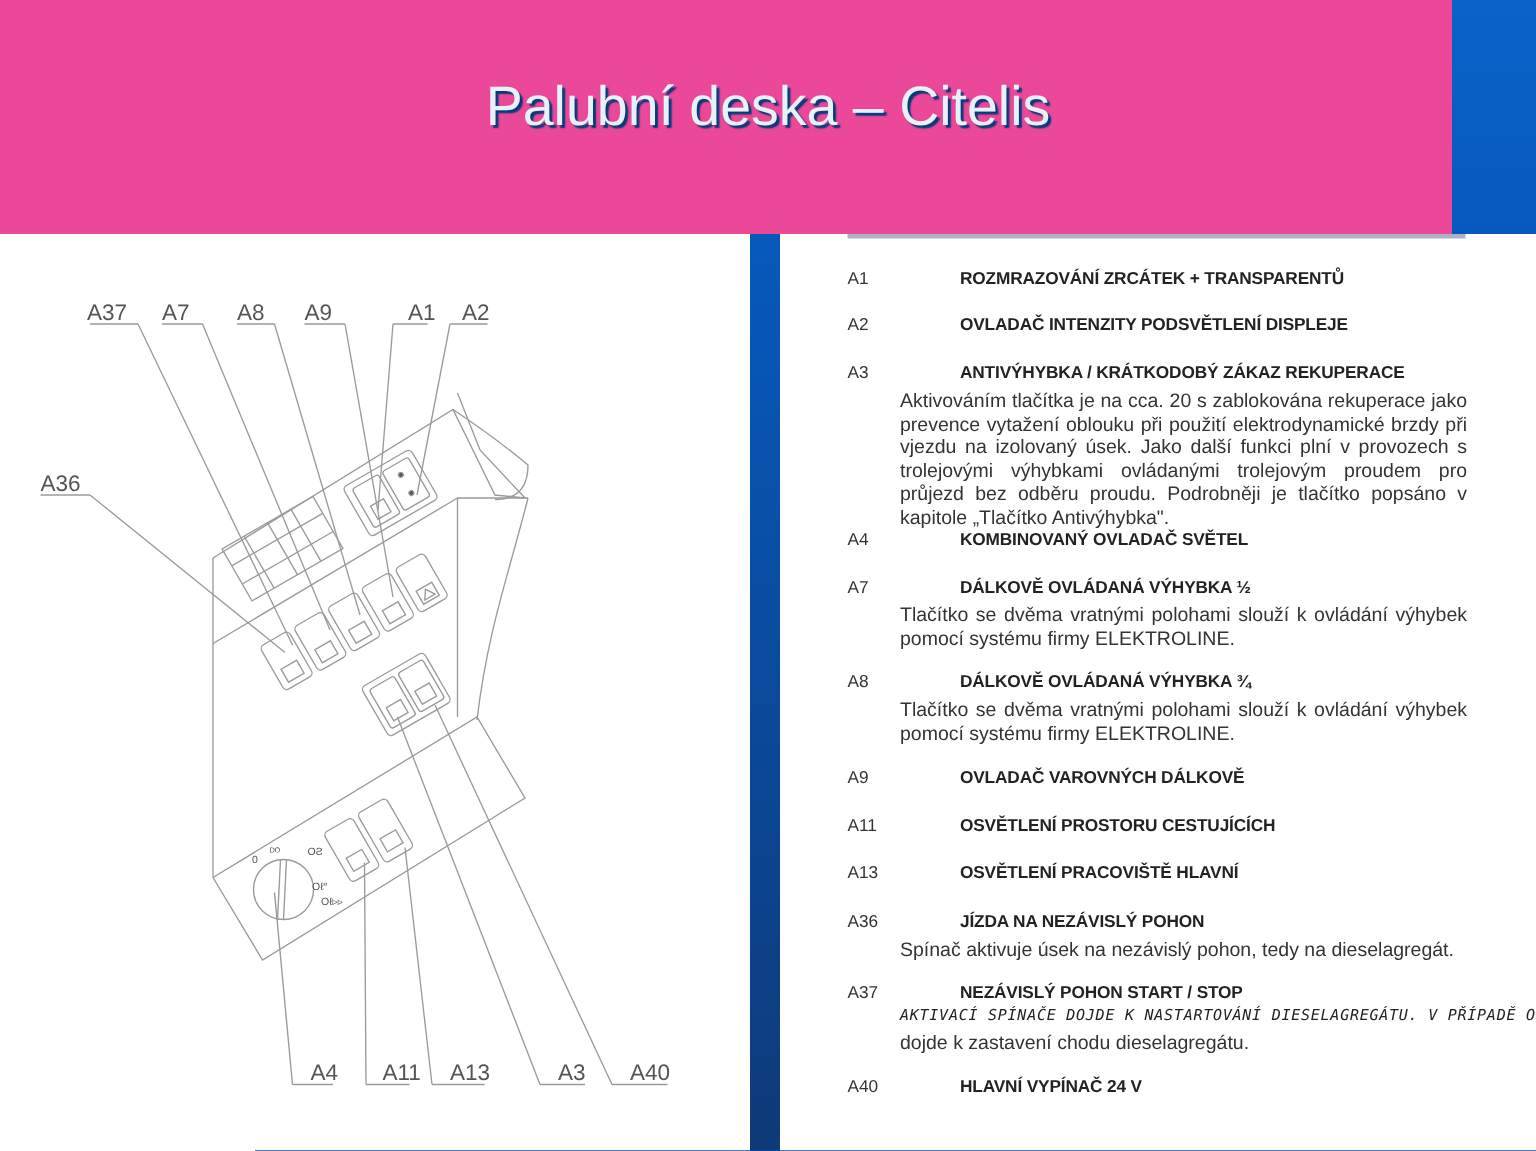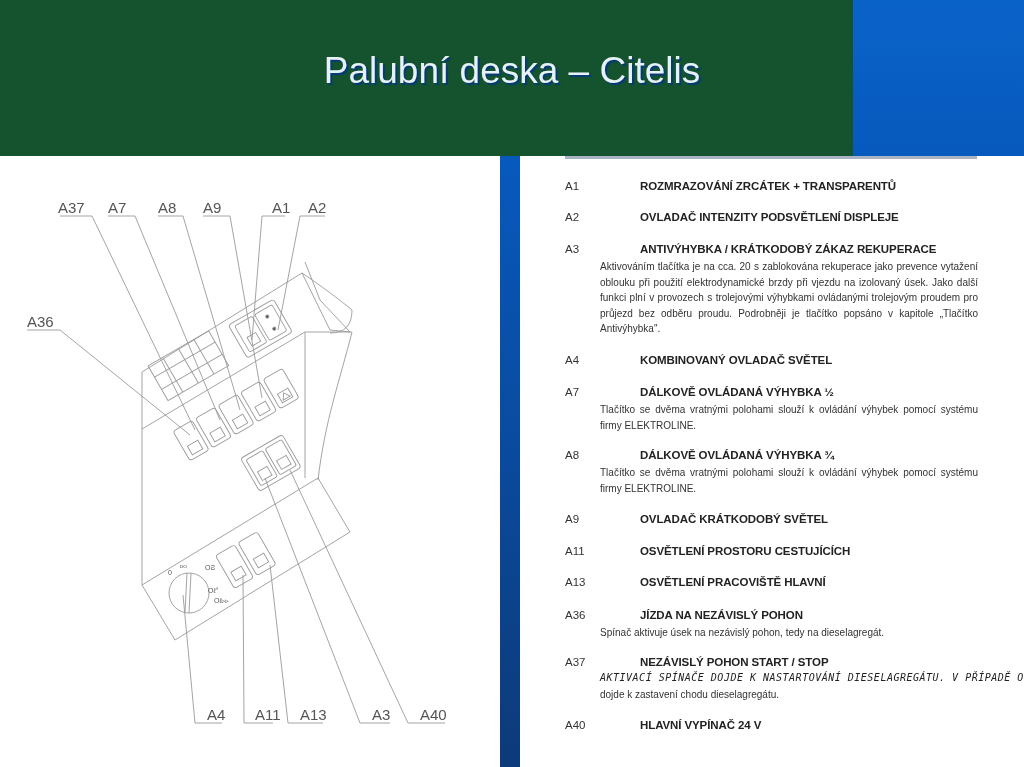--- a/index.html
+++ b/index.html
@@ -6,22 +6,22 @@
   body {
     width:1024px; height:767px; overflow:hidden; position:relative;
     background:#0a4fae;
     font-family:"Liberation Sans", sans-serif;
   }
   .bg-grad {
     position:absolute; left:0; top:0; width:1024px; height:767px;
     background: linear-gradient(180deg, #0a63c9 0%, #0759bd 20%, #0a4a9c 60%, #0d3a78 100%);
   }
   .header {
-    position:absolute; left:0; top:0; width:853px; height:156px;
-    background:#14532d;
+    position:absolute; left:0; top:0; width:968px; height:156px;
+    background:#ec4899;
   }
   .title {
     position:absolute; left:0; top:50px; width:1024px; text-align:center;
     color:#e6f1f8; font-size:37px; line-height:42px;
     text-shadow: 2px 2px 1px #053a7a;
     font-family:"Liberation Sans", sans-serif;
   }
   .panel-left {
     position:absolute; left:0; top:156px; width:500px; height:611px;
     background:#ffffff;
@@ -40,21 +40,21 @@
   .entry { position:absolute; left:0; width:504px; }
   .code {
     position:absolute; left:45px; font-size:11.5px; color:#333;
   }
   .head {
     position:absolute; left:80px; font-size:11.5px; font-weight:bold; color:#222;
     letter-spacing:-0.1px;
     padding-left:40px;
   }
   .desc {
-    position:absolute; left:80px; width:378px; font-size:10px; line-height:15.5px;
+    position:absolute; left:80px; width:378px; font-size:13px; line-height:15.5px;
     color:#333; text-align:justify;
   }
   .hand {
     position:absolute; left:80px; font-size:10px; font-style:italic; color:#222;
     white-space:nowrap; letter-spacing:0.5px; font-family:"DejaVu Sans Mono", monospace;
   }
 </style>
 </head>
 <body>
 
@@ -206,21 +206,21 @@
       <span class="head">DÁLKOVĚ OVLÁDANÁ VÝHYBKA ½</span>
       <div class="desc" style="top:16px">Tlačítko se dvěma vratnými polohami slouží k ovládání výhybek pomocí systému firmy ELEKTROLINE.</div>
     </div>
     <div class="entry" style="top:293px">
       <span class="code">A8</span>
       <span class="head">DÁLKOVĚ OVLÁDANÁ VÝHYBKA ¾</span>
       <div class="desc" style="top:16px">Tlačítko se dvěma vratnými polohami slouží k ovládání výhybek pomocí systému firmy ELEKTROLINE.</div>
     </div>
     <div class="entry" style="top:357px">
       <span class="code">A9</span>
-      <span class="head">OVLADAČ KRÁTKODOBÝ SVĚTEL</span>
+      <span class="head">OVLADAČ VAROVNÝCH DÁLKOVĚ</span>
     </div>
     <div class="entry" style="top:389px">
       <span class="code">A11</span>
       <span class="head">OSVĚTLENÍ PROSTORU CESTUJÍCÍCH</span>
     </div>
     <div class="entry" style="top:420px">
       <span class="code">A13</span>
       <span class="head">OSVĚTLENÍ PRACOVIŠTĚ HLAVNÍ</span>
     </div>
     <div class="entry" style="top:453px">

